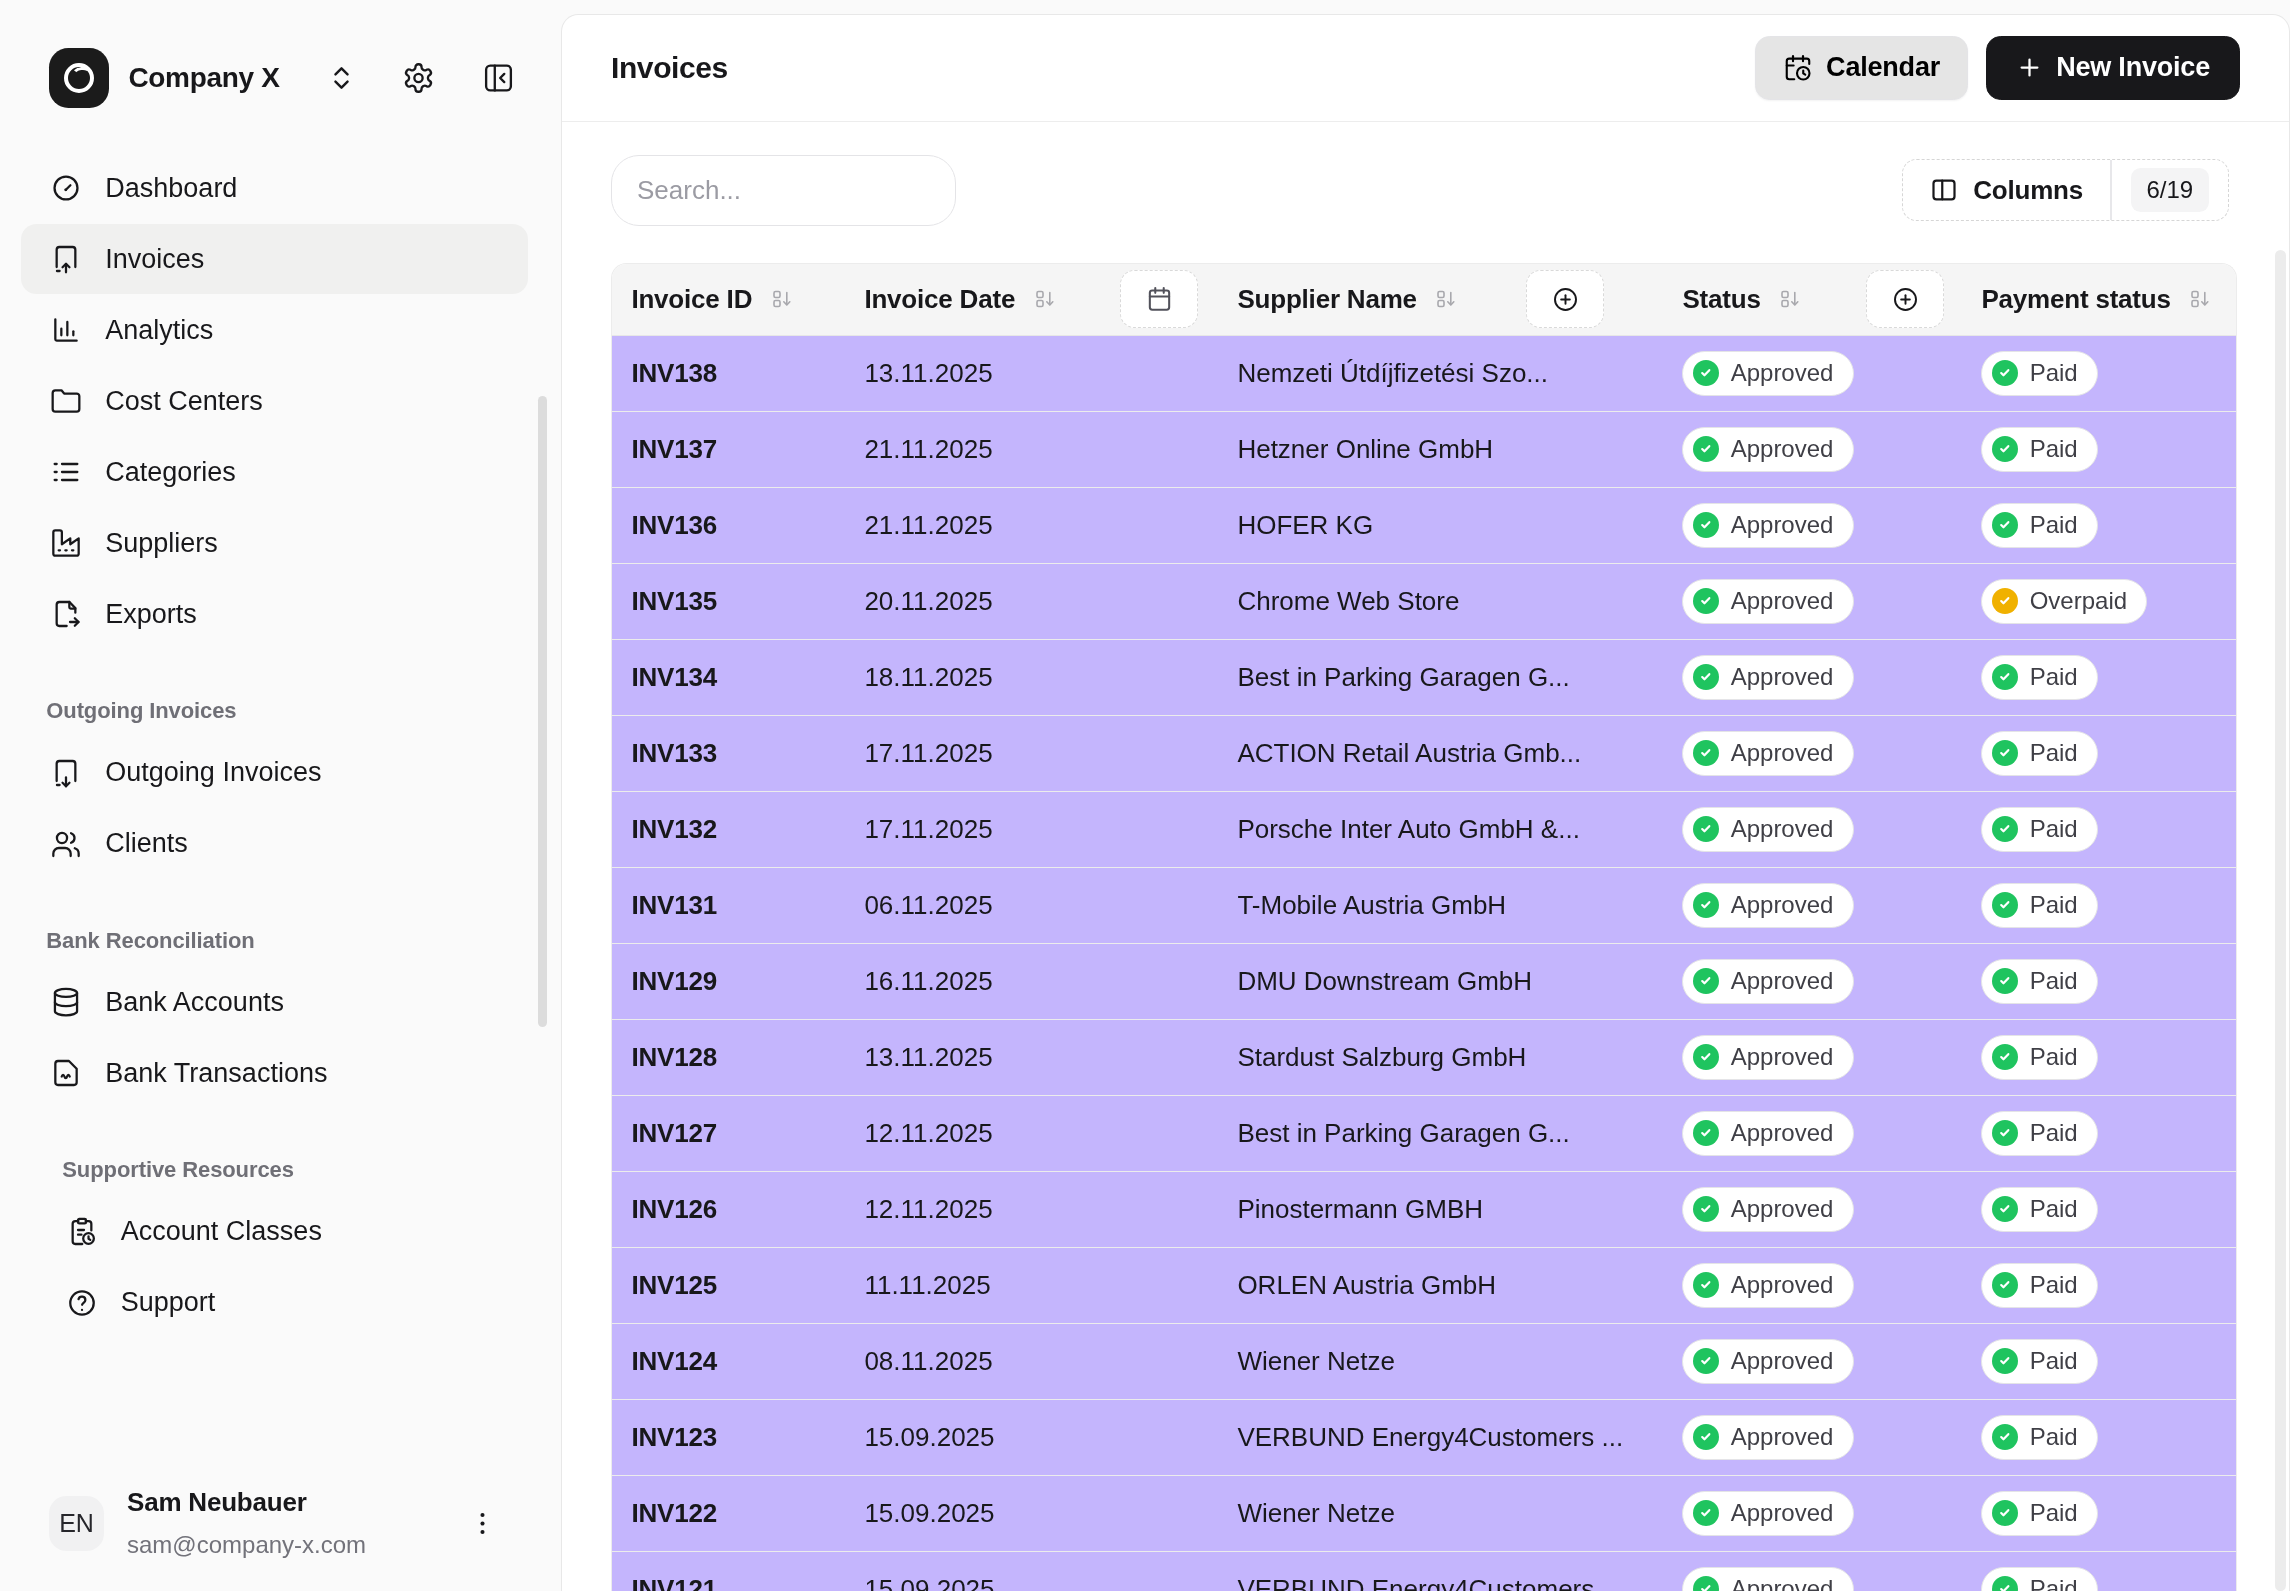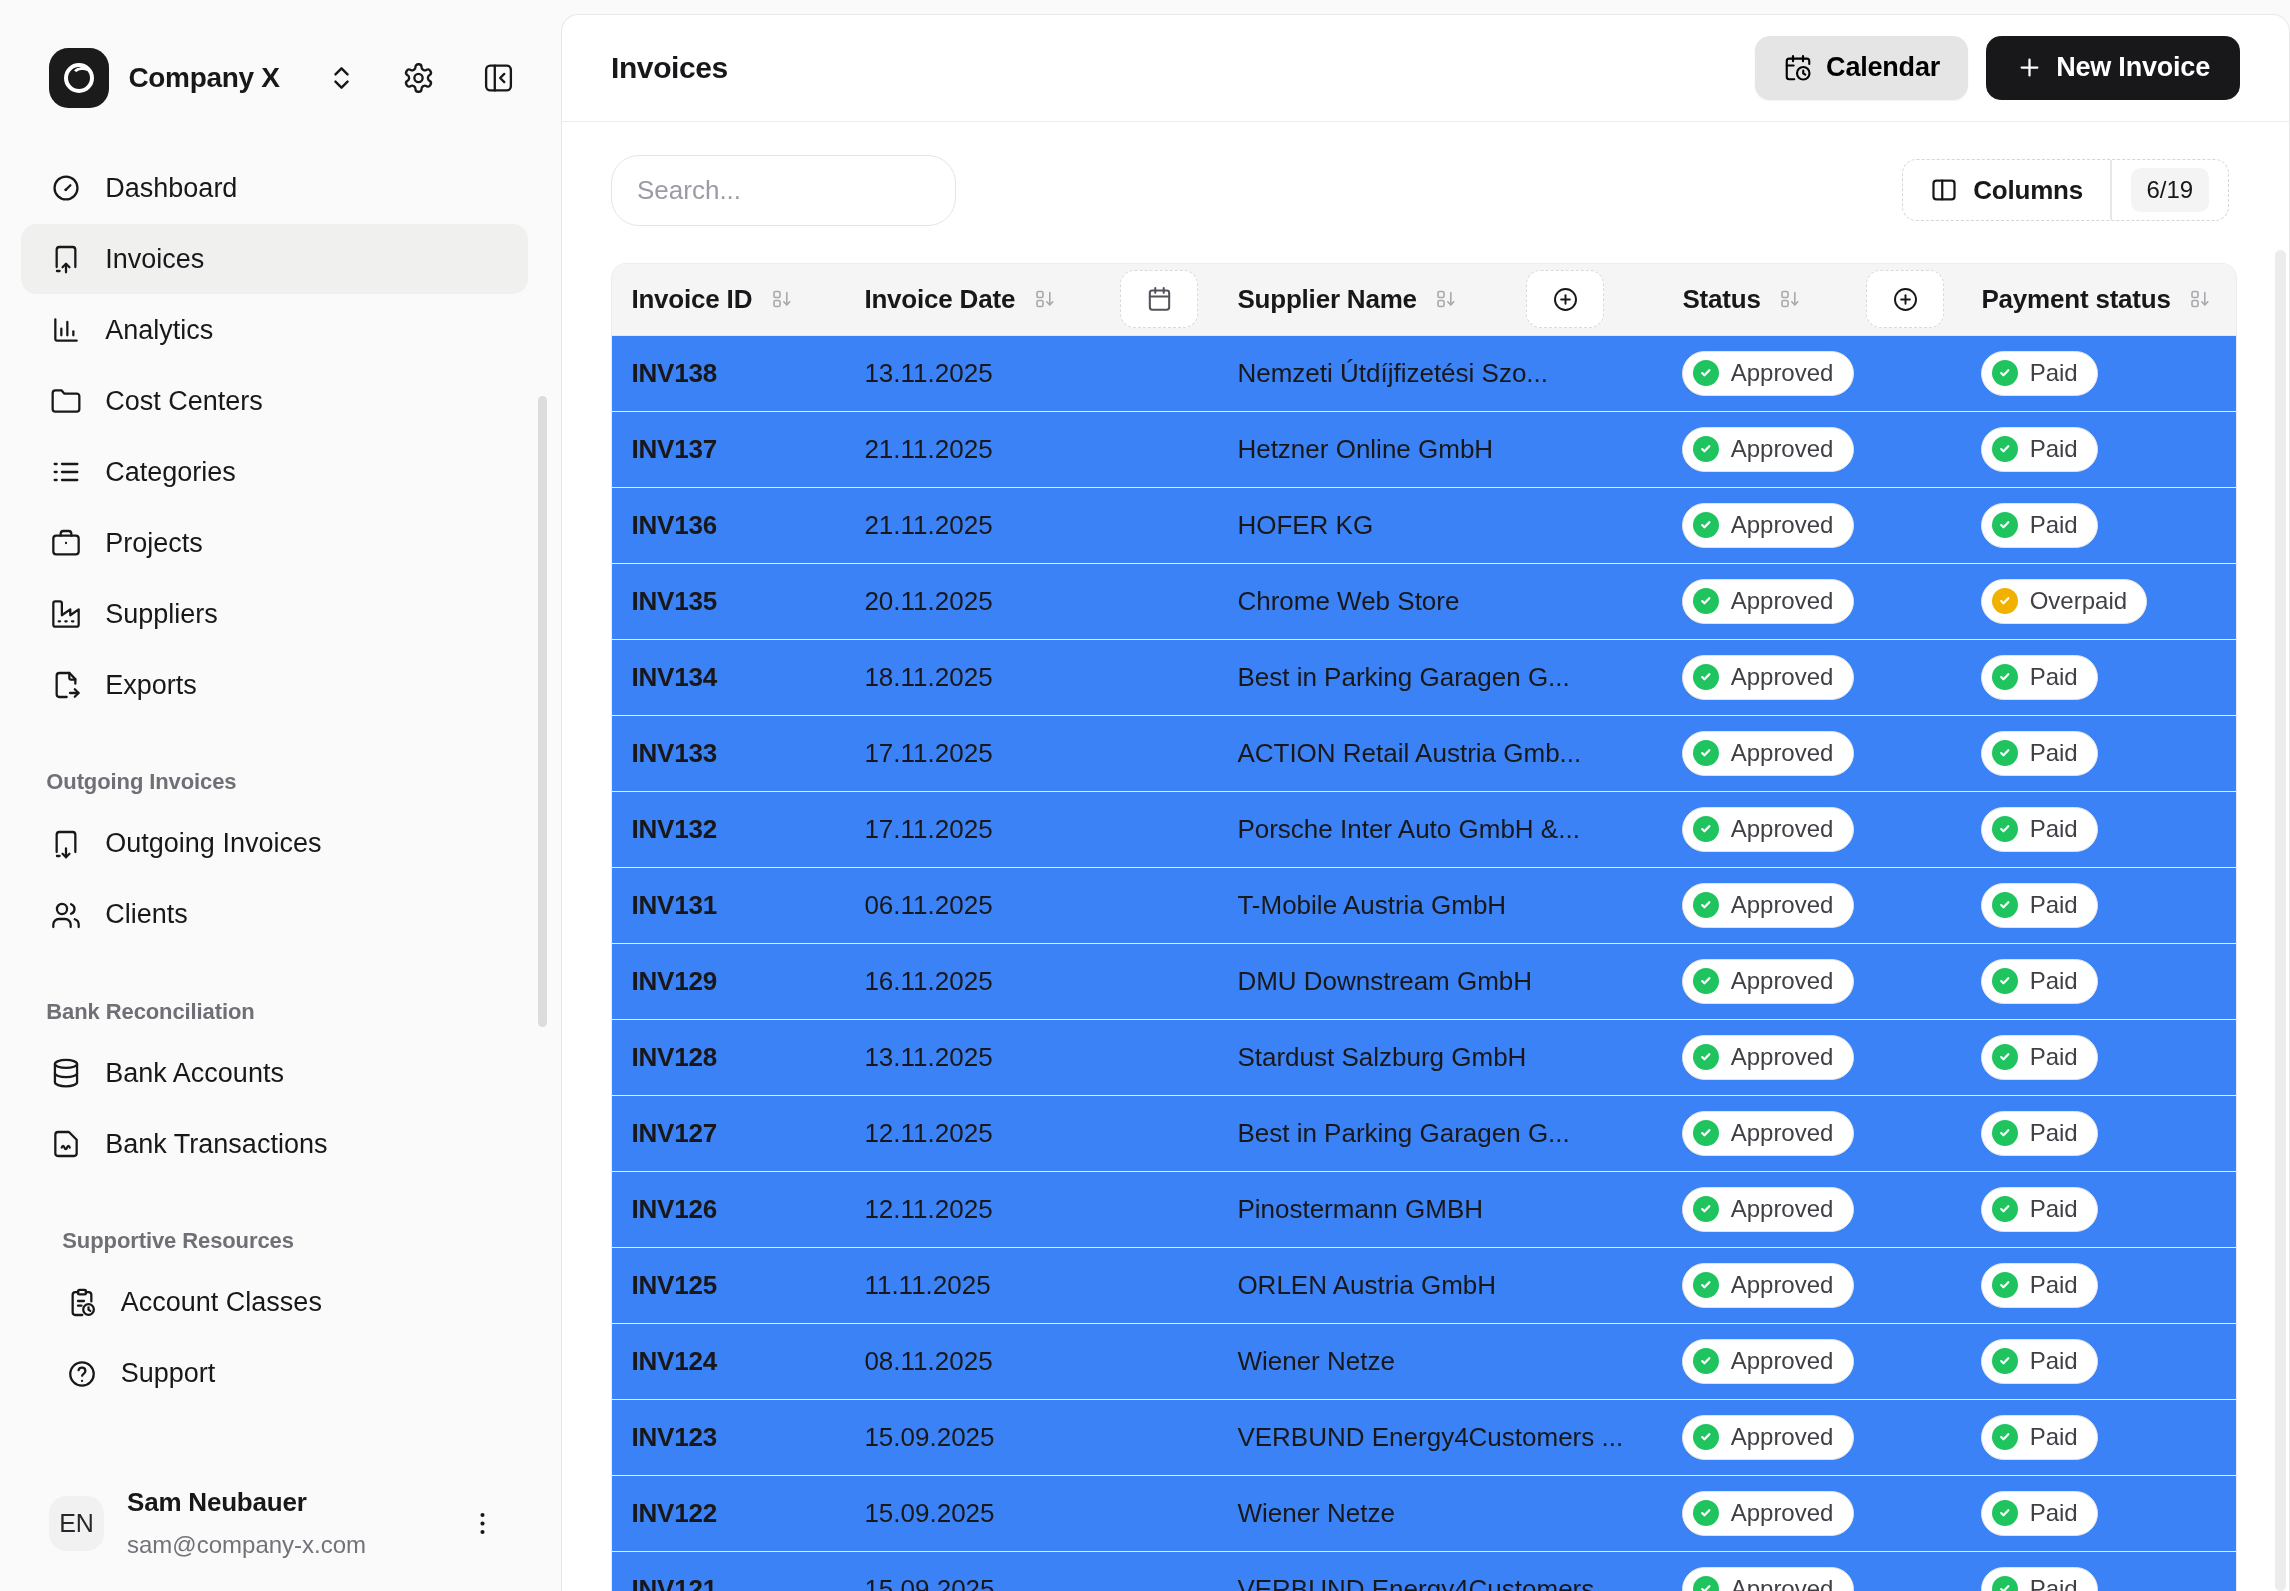--- a/index.html
+++ b/index.html
@@ -67,21 +67,21 @@
   .thead, .row { display:grid; grid-template-columns:233px 373px 445px 299px 1fr; align-items:center; padding-left:19.4px; }
   .thead { height:72px; background:#f5f5f5; border-radius:14.6px 14.6px 0 0; border-bottom:1px solid #e7e7e7; }
   .th { display:flex; align-items:center; gap:17.5px; font-size:26px; font-weight:600; letter-spacing:-0.2px; cursor:pointer; }
   .sort { color:#a8a8ad; width:24px; height:24px; flex:0 0 auto; }
   .sort svg { width:24px; height:24px; }
   .th-btn { margin-left:auto; width:78px; height:58px; background:#fff; border:1.5px dashed #d9d9d9; border-radius:14.6px;
     display:flex; align-items:center; justify-content:center; cursor:pointer; color:#52525b; }
   .th-btn svg { width:29px; height:29px; }
   .th-btn.plus { color:#18181b; }
   .mr-cal { margin-right:39px; } .mr-p1 { margin-right:78px; } .mr-p2 { margin-right:37px; }
-  .row { height:76px; border-bottom:1px solid #ececec; background:#3b82f6; cursor:pointer; }
+  .row { height:76px; border-bottom:1px solid #ececec; background:#c4b5fd; cursor:pointer; }
   .c-id { font-size:26px; font-weight:600; letter-spacing:-0.2px; }
   .c-date { font-size:26px; }
   .c-sup { font-size:26px; white-space:nowrap; overflow:hidden; padding-right:29px; }
   .pill { display:inline-flex; align-items:center; gap:11.6px; height:45px; padding:0 19.4px 0 9.7px;
     background:#fff; border:1px solid #e4e4e7; border-radius:969px; font-size:24px; font-weight:500; color:#3f3f46; width:max-content; }
   .dot { width:26px; height:26px; border-radius:50%; display:flex; align-items:center; justify-content:center; }
   .dot svg { width:15.5px; height:15.5px; }
   .vscroll { position:absolute; right:2.9px; top:235px; bottom:0; width:11.6px; background:#ececec; border-radius:7.8px; }
 </style>
 </head>
@@ -160,30 +160,20 @@
           <svg viewBox="0 0 24 24" width="100%" height="100%" fill="none" stroke="currentColor" stroke-width="1.7" stroke-linecap="round" stroke-linejoin="round">
             <path d="M9 6h11.5"></path>
             <path d="M9 12h11.5"></path>
             <path d="M9 18h11.5"></path>
             <path d="M3.5 6H5"></path>
             <path d="M3.5 12H5"></path>
             <path d="M3.5 18H5"></path>
           </svg>
         </span>
     <span class="nav-label">Categories</span>
-  </div>
-      <div class="nav-item">
-    <span class="nav-icon">
-          <svg viewBox="0 0 24 24" width="100%" height="100%" fill="none" stroke="currentColor" stroke-width="1.7" stroke-linecap="round" stroke-linejoin="round">
-            <rect x="2.5" y="6.5" width="19" height="14" rx="2.2"></rect>
-            <path d="M16 6.5V5a2 2 0 0 0-2-2h-4a2 2 0 0 0-2 2v1.5"></path>
-            <path d="M12 12h.01"></path>
-          </svg>
-        </span>
-    <span class="nav-label">Projects</span>
   </div>
       <div class="nav-item">
     <span class="nav-icon">
           <svg viewBox="0 0 24 24" width="100%" height="100%" fill="none" stroke="currentColor" stroke-width="1.7" stroke-linecap="round" stroke-linejoin="round">
             <path d="M2.5 20a1.5 1.5 0 0 0 1.5 1.5h16A1.5 1.5 0 0 0 21.5 20V8.5l-6.3 4.4V8.5l-6.3 4.4V4a1.5 1.5 0 0 0-1.5-1.5H4A1.5 1.5 0 0 0 2.5 4Z"></path>
             <path d="M6.5 17.5h1"></path>
             <path d="M11.5 17.5h1"></path>
             <path d="M16.5 17.5h1"></path>
           </svg>
         </span>

